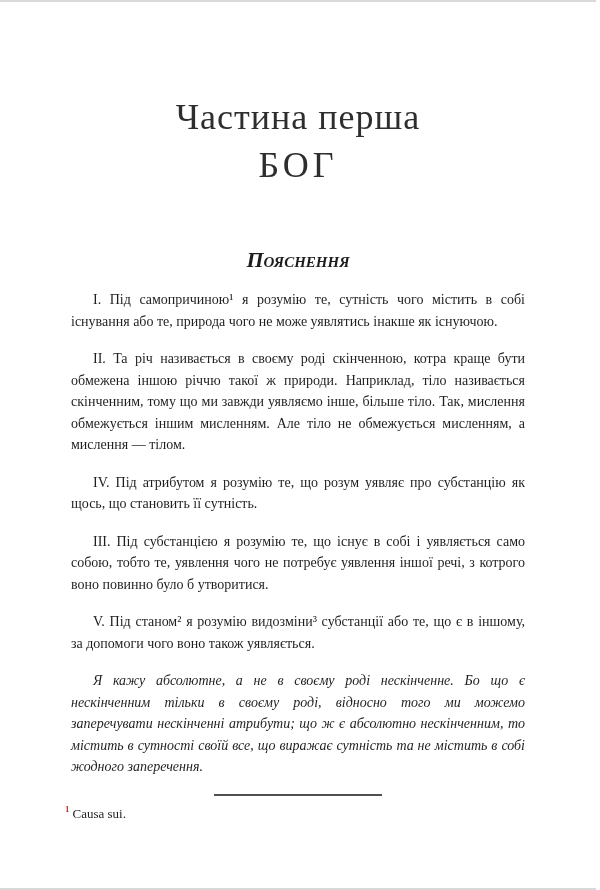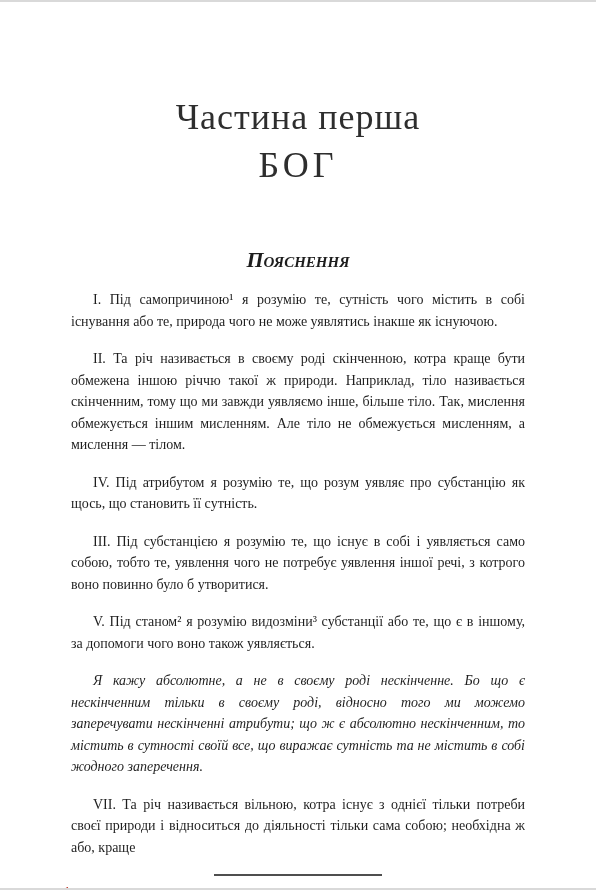--- a/index.html
+++ b/index.html
@@ -129,21 +129,20 @@
       <p>I. Під самопричиною¹ я розумію те, сутність чого містить в собі існування або те, природа чого не може уявлятись інакше як існуючою.</p>
       <p>II. Та річ називається в своєму роді скінченною, котра краще бути обмежена іншою річчю такої ж природи. Наприклад, тіло називається скінченним, тому що ми завжди уявляємо інше, більше тіло. Так, мислення обмежується іншим мисленням. Але тіло не обмежується мисленням, а мислення — тілом.</p>
       <p>IV. Під атрибутом я розумію те, що розум уявляє про субстанцію як щось, що становить її сутність.</p>
       <p>III. Під субстанцією я розумію те, що існує в собі і уявляється само собою, тобто те, уявлення чого не потребує уявлення іншої речі, з котрого воно повинно було б утворитися.</p>
       <p>V. Під станом² я розумію видозміни³ субстанції або те, що є в іншому, за допомоги чого воно також уявляється.</p>
     </div>
 
 
     <div class="body-text">
       <p class="explanation-text">Я кажу абсолютне, а не в своєму роді нескінченне. Бо що є нескінченним тільки в своєму роді, відносно того ми можемо заперечувати нескінченні атрибути; що ж є абсолютно нескінченним, то містить в сутності своїй все, що виражає сутність та не містить в собі жодного заперечення.</p>
-      <p>VII. Та річ називається вільною, котра існує з однієї тільки потреби своєї природи і відноситься до діяльності тільки сама собою; необхідна ж або, краще</p>
     </div>
 
     <hr class="footnote-rule">
 
     <div class="footnotes">
       <div class="footnote">
         <sup class="fn-marker">1</sup><span>Causa sui.</span>
       </div>
 
     </div>

